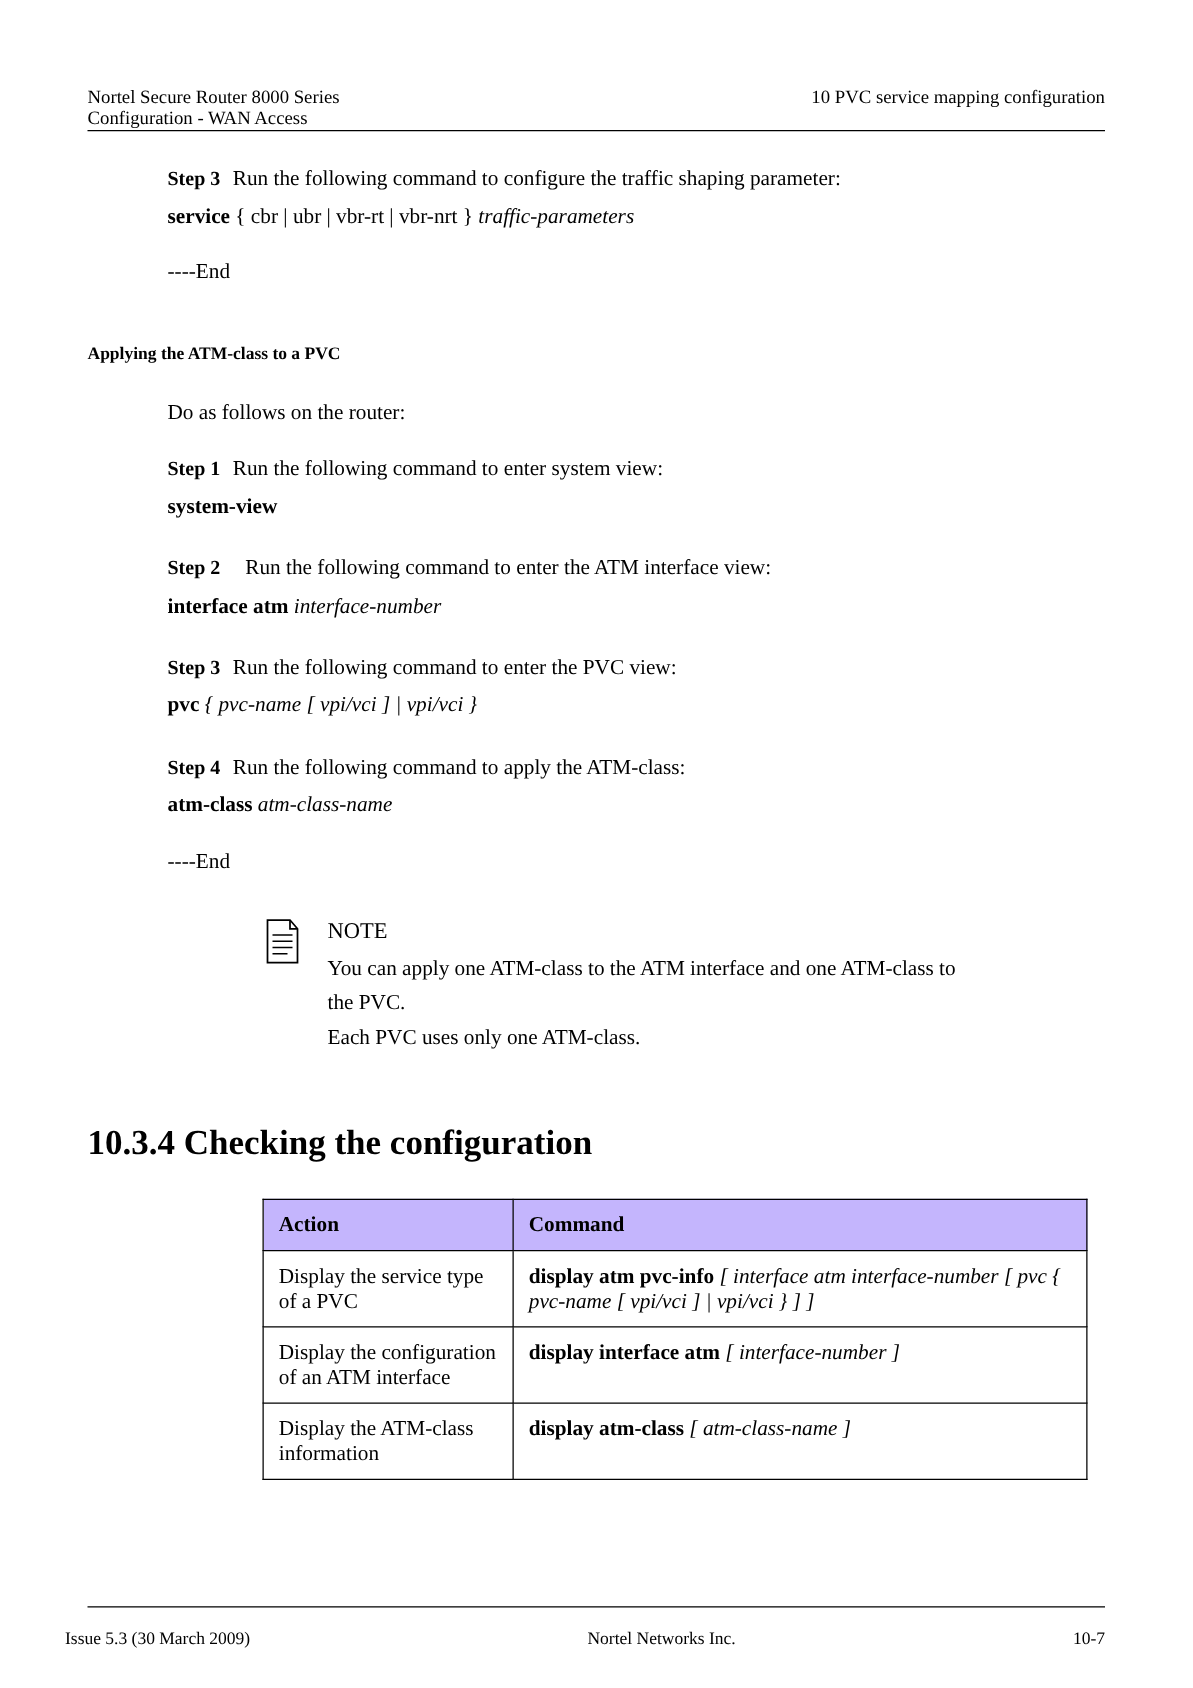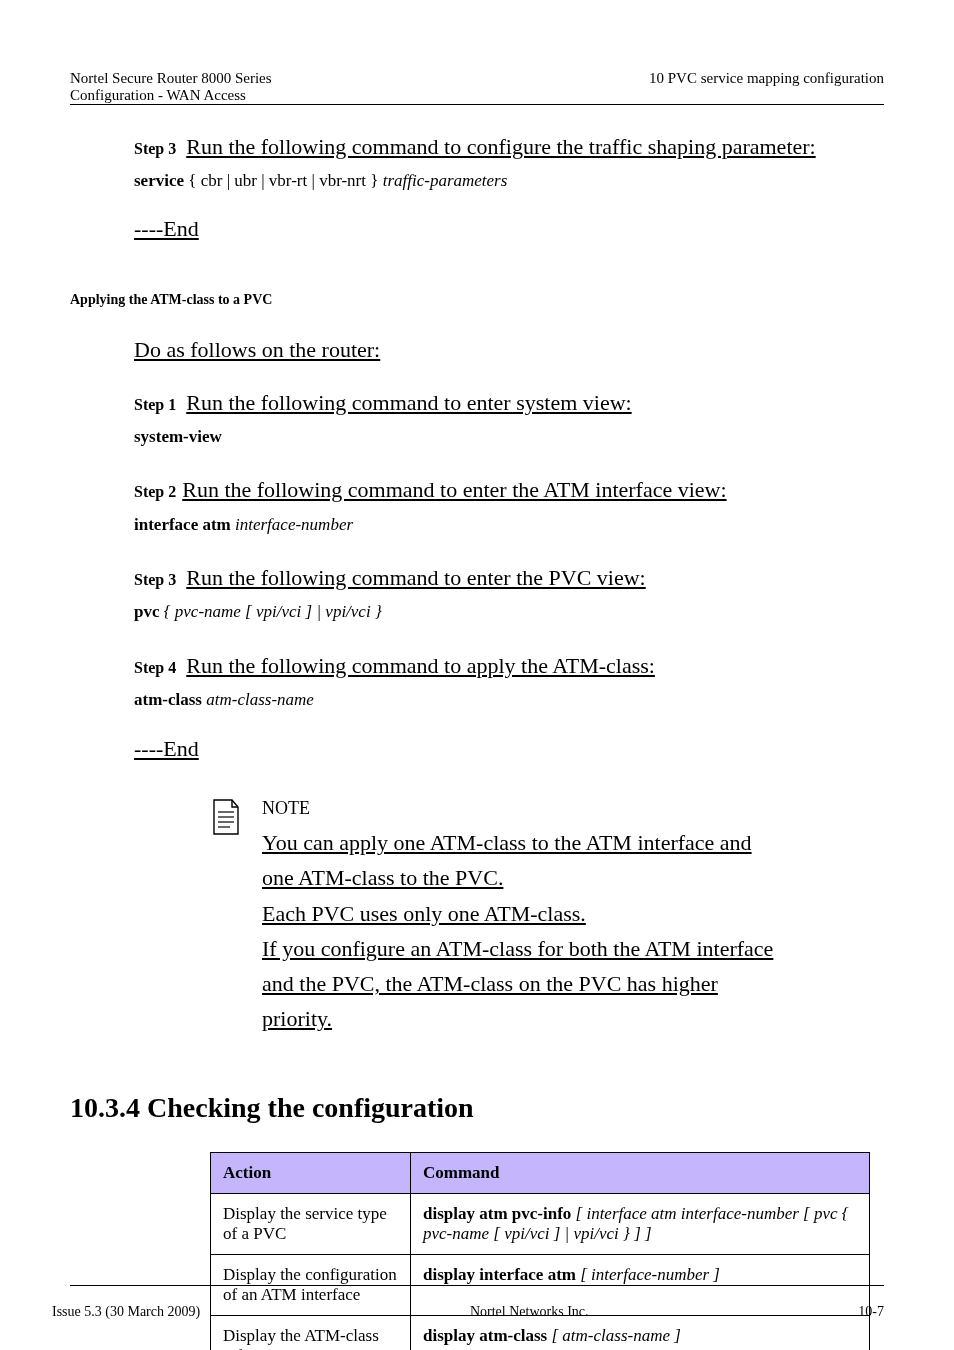--- a/index.html
+++ b/index.html
@@ -36,23 +36,22 @@
 
   .indent-block { margin-left: 64px; }
 
   .h-sub {
     font-size: 14px;
     font-weight: bold;
     margin-top: 46px;
     margin-bottom: 24px;
   }
   .para {
-    font-size: 22px;
+    font-size: 17px;
     line-height: 1.6;
-    text-decoration: underline;
   }
 
   .h-sec {
     font-size: 28px;
     font-weight: bold;
     margin-top: 56px;
     margin-bottom: 28px;
   }
 
   .cmd { font-weight: bold; }
@@ -135,21 +134,21 @@
   <div class="step-block">
     <span class="step-label">Step 1</span>
     <span class="step-text para" style="margin-left:6px;">Run the following command to enter system view:</span>
     <div class="step-body cmdline">
       <span class="cmd">system-view</span>
     </div>
   </div>
 
   <div class="step-block" style="margin-top:22px;">
     <span class="step-label">Step 2</span>
-    <span class="step-text para" style="margin-left:2px;">Run the following command to enter the ATM interface view:</span>
+    <span class="step-text para" style="margin-left:16px;">Run the following command to enter the ATM interface view:</span>
     <div class="step-body cmdline">
       <span class="cmd">interface atm</span><span class="arg"> interface-number</span>
     </div>
   </div>
 
   <div class="step-block" style="margin-top:22px;">
     <span class="step-label">Step 3</span>
     <span class="step-text para" style="margin-left:6px;">Run the following command to enter the PVC view:</span>
     <div class="step-body cmdline">
       <span class="cmd">pvc</span><span class="arg"> { pvc-name [ vpi/vci ] | vpi/vci }</span>
@@ -174,21 +173,20 @@
         <line x1="8" y1="14" x2="24" y2="14" stroke="#000" stroke-width="1.2"></line>
         <line x1="8" y1="19" x2="24" y2="19" stroke="#000" stroke-width="1.2"></line>
         <line x1="8" y1="24" x2="24" y2="24" stroke="#000" stroke-width="1.2"></line>
         <line x1="8" y1="29" x2="20" y2="29" stroke="#000" stroke-width="1.2"></line>
       </svg>
     </span>
     <span class="note-body">
       <div class="note-title">NOTE</div>
       <div class="para">You can apply one ATM-class to the ATM interface and one ATM-class to the PVC.</div>
       <div class="para">Each PVC uses only one ATM-class.</div>
-      <div class="para">If you configure an ATM-class for both the ATM interface and the PVC, the ATM-class on the PVC has higher priority.</div>
     </span>
   </div>
 
   <div class="h-sec">
     <span>10.3.4</span>
     <span>Checking the configuration</span>
   </div>
 
   <table class="cmd-table">
     <thead>

